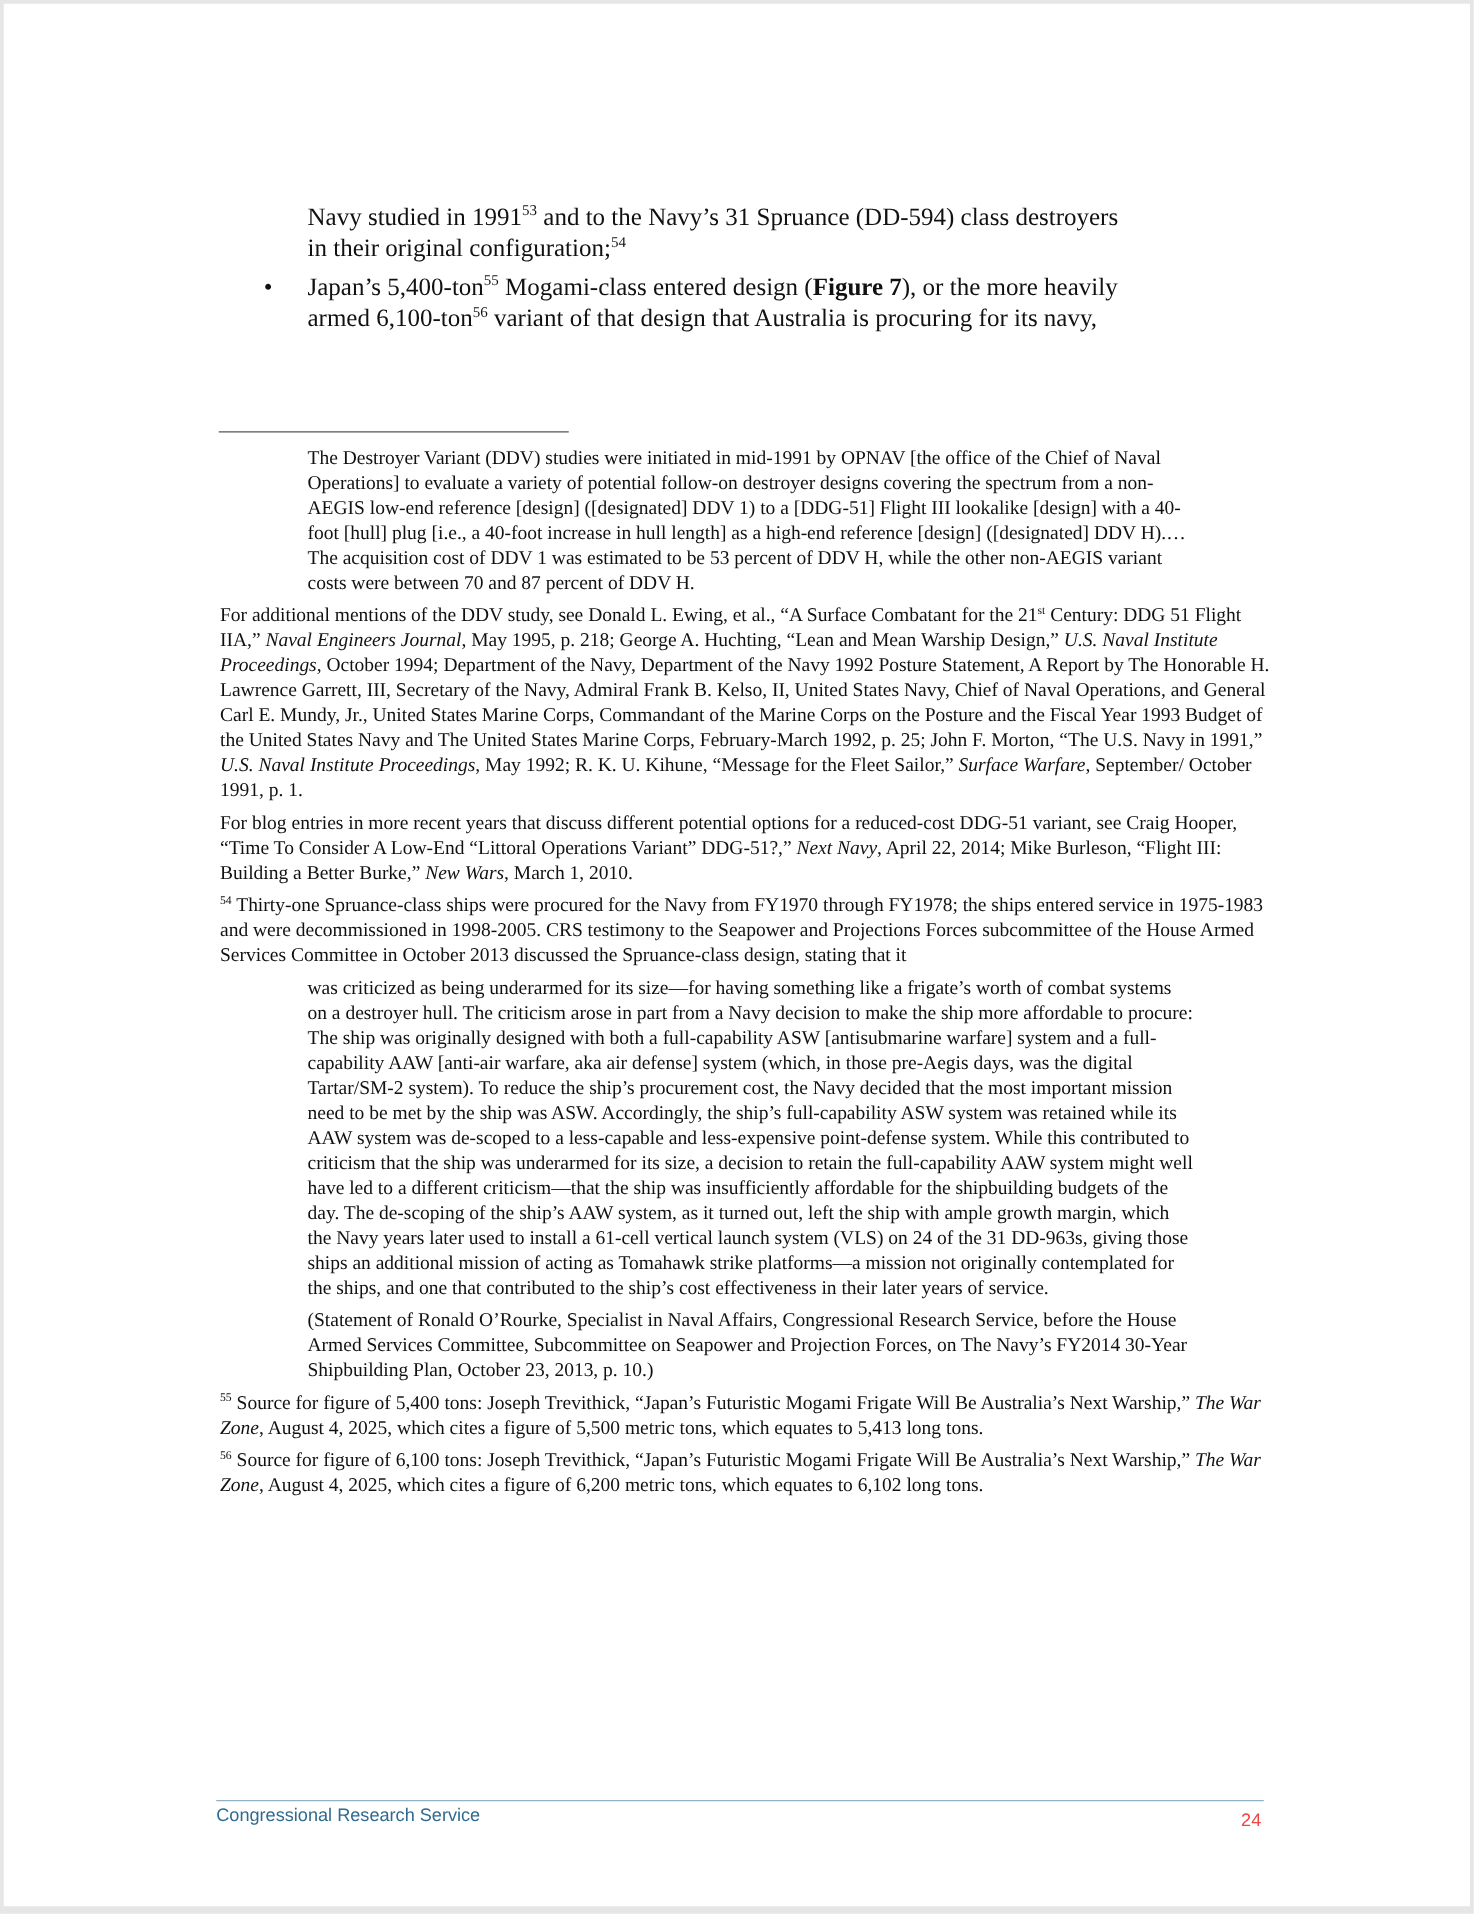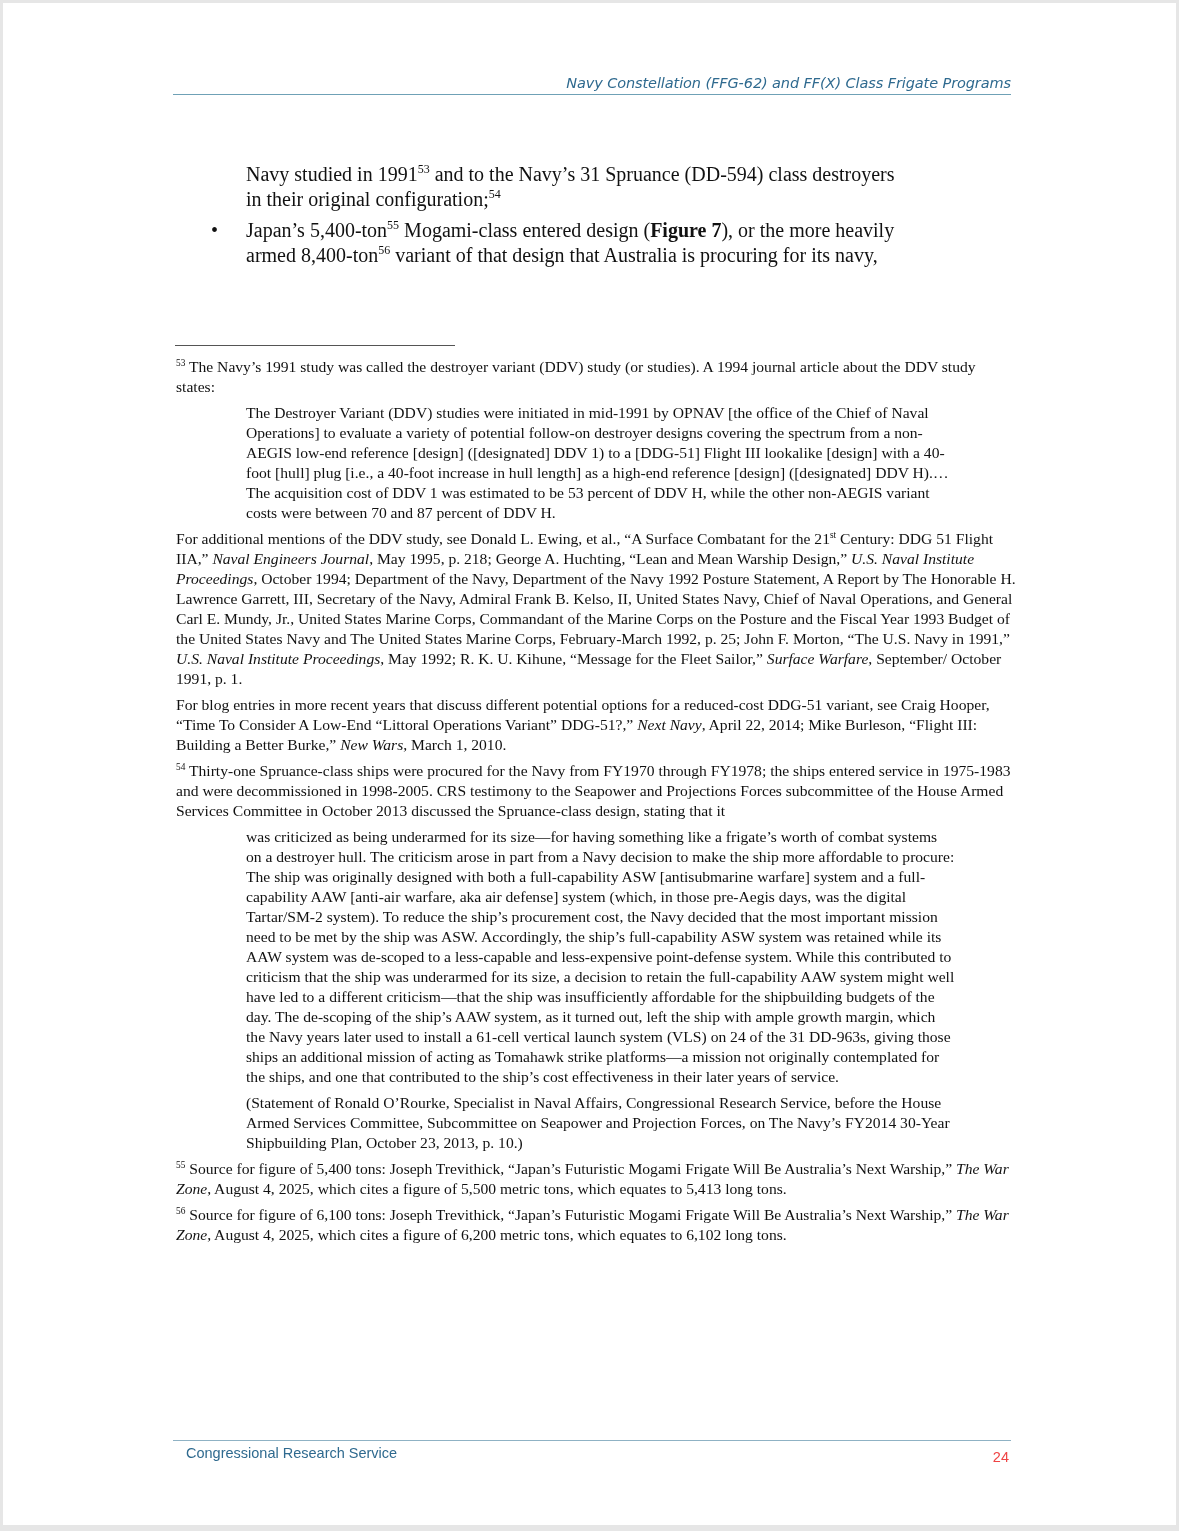--- a/index.html
+++ b/index.html
@@ -38,55 +38,51 @@
   }
   .footnotes p { margin: 0 0 6px 0; }
   .footnotes .quote { margin-left: 70px; margin-right: 60px; }
   .footnotes .quote p { margin: 0 0 6px 0; }
   .fn-first { margin-top: 0 !important; }
   .footer {
     position: absolute; left: 170px; top: 1437px; width: 838px;
     border-top: 1.5px solid #8fb2c4;
   }
   .footer-left {
-    position: absolute; left: 13px; top: 4px;
+    position: absolute; left: 0; top: 4px;
     font-family: "Liberation Sans", sans-serif; font-size: 14.5px; color: #2f6a8f;
   }
   .footer-right {
     position: absolute; right: 2px; top: 8px;
     font-family: "Liberation Sans", sans-serif; font-size: 14.5px; color: #ef4444;
   }
   i { font-style: italic; }
 </style>
 </head>
 <body>
 
 <div class="page">
 
-  <div class="header">
-    <span class="header-title">Navy Constellation (FFG-62) and FF(X) Class Frigate Programs</span>
-  </div>
 
   <div class="body-text">
     <p>
       <span>Navy studied in 1991</span><sup>53</sup><span> and to the Navy’s 31 Spruance (DD-594) class destroyers</span><br>
       <span>in their original configuration;</span><sup>54</sup>
     </p>
     <p class="bullet-line">
       <span class="bullet-dot">•</span>
       <span>Japan’s 5,400-ton</span><sup>55</sup><span> Mogami-class entered design (</span><b>Figure 7</b><span>), or the more heavily</span><br>
-      <span>armed 8,400-ton</span><sup>56</sup><span> variant of that design that Australia is procuring for its navy,</span>
+      <span>armed 6,100-ton</span><sup>56</sup><span> variant of that design that Australia is procuring for its navy,</span>
     </p>
   </div>
 
   <div class="fn-rule"></div>
 
   <div class="footnotes">
 
-    <p class="fn-first"><sup>53</sup><span> The Navy’s 1991 study was called the destroyer variant (DDV) study (or studies). A 1994 journal article about the DDV study states:</span></p>
     <div class="quote">
       <p>The Destroyer Variant (DDV) studies were initiated in mid-1991 by OPNAV [the office of the Chief of Naval Operations] to evaluate a variety of potential follow-on destroyer designs covering the spectrum from a non-AEGIS low-end reference [design] ([designated] DDV 1) to a [DDG-51] Flight III lookalike [design] with a 40-foot [hull] plug [i.e., a 40-foot increase in hull length] as a high-end reference [design] ([designated] DDV H).… The acquisition cost of DDV 1 was estimated to be 53 percent of DDV H, while the other non-AEGIS variant costs were between 70 and 87 percent of DDV H.</p>
     </div>
     <p><span>For additional mentions of the DDV study, see Donald L. Ewing, et al., “A Surface Combatant for the 21</span><sup>st</sup><span> Century: DDG 51 Flight IIA,” </span><i>Naval Engineers Journal</i><span>, May 1995, p. 218; George A. Huchting, “Lean and Mean Warship Design,” </span><i>U.S. Naval Institute Proceedings</i><span>, October 1994; Department of the Navy, Department of the Navy 1992 Posture Statement, A Report by The Honorable H. Lawrence Garrett, III, Secretary of the Navy, Admiral Frank B. Kelso, II, United States Navy, Chief of Naval Operations, and General Carl E. Mundy, Jr., United States Marine Corps, Commandant of the Marine Corps on the Posture and the Fiscal Year 1993 Budget of the United States Navy and The United States Marine Corps, February-March 1992, p. 25; John F. Morton, “The U.S. Navy in 1991,” </span><i>U.S. Naval Institute Proceedings</i><span>, May 1992; R. K. U. Kihune, “Message for the Fleet Sailor,” </span><i>Surface Warfare</i><span>, September/ October 1991, p. 1.</span></p>
     <p><span>For blog entries in more recent years that discuss different potential options for a reduced-cost DDG-51 variant, see Craig Hooper, “Time To Consider A Low-End “Littoral Operations Variant” DDG-51?,” </span><i>Next Navy</i><span>, April 22, 2014; Mike Burleson, “Flight III: Building a Better Burke,” </span><i>New Wars</i><span>, March 1, 2010.</span></p>
 
     <p><sup>54</sup><span> Thirty-one Spruance-class ships were procured for the Navy from FY1970 through FY1978; the ships entered service in 1975-1983 and were decommissioned in 1998-2005. CRS testimony to the Seapower and Projections Forces subcommittee of the House Armed Services Committee in October 2013 discussed the Spruance-class design, stating that it</span></p>
     <div class="quote">
       <p>was criticized as being underarmed for its size—for having something like a frigate’s worth of combat systems on a destroyer hull. The criticism arose in part from a Navy decision to make the ship more affordable to procure: The ship was originally designed with both a full-capability ASW [antisubmarine warfare] system and a full-capability AAW [anti-air warfare, aka air defense] system (which, in those pre-Aegis days, was the digital Tartar/SM-2 system). To reduce the ship’s procurement cost, the Navy decided that the most important mission need to be met by the ship was ASW. Accordingly, the ship’s full-capability ASW system was retained while its AAW system was de-scoped to a less-capable and less-expensive point-defense system. While this contributed to criticism that the ship was underarmed for its size, a decision to retain the full-capability AAW system might well have led to a different criticism—that the ship was insufficiently affordable for the shipbuilding budgets of the day. The de-scoping of the ship’s AAW system, as it turned out, left the ship with ample growth margin, which the Navy years later used to install a 61-cell vertical launch system (VLS) on 24 of the 31 DD-963s, giving those ships an additional mission of acting as Tomahawk strike platforms—a mission not originally contemplated for the ships, and one that contributed to the ship’s cost effectiveness in their later years of service.</p>
       <p>(Statement of Ronald O’Rourke, Specialist in Naval Affairs, Congressional Research Service, before the House Armed Services Committee, Subcommittee on Seapower and Projection Forces, on The Navy’s FY2014 30-Year Shipbuilding Plan, October 23, 2013, p. 10.)</p>

